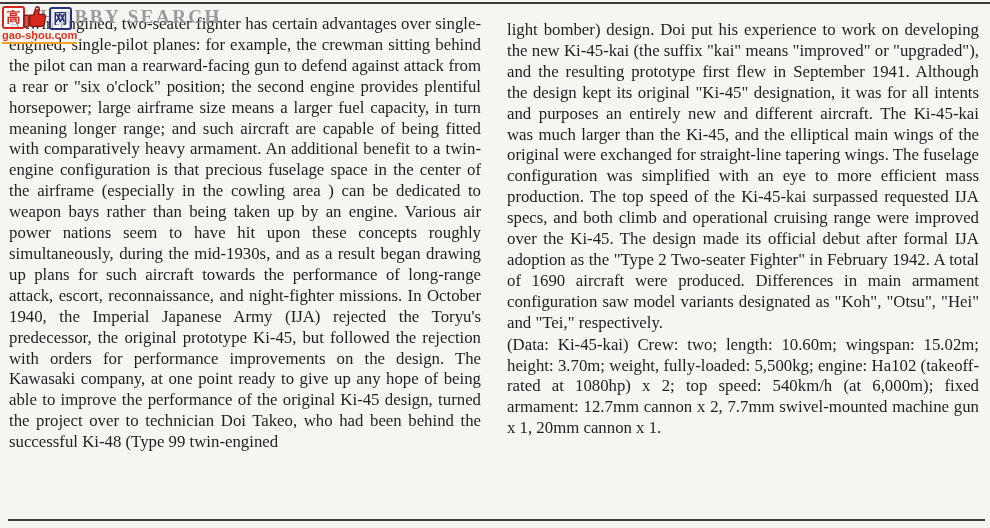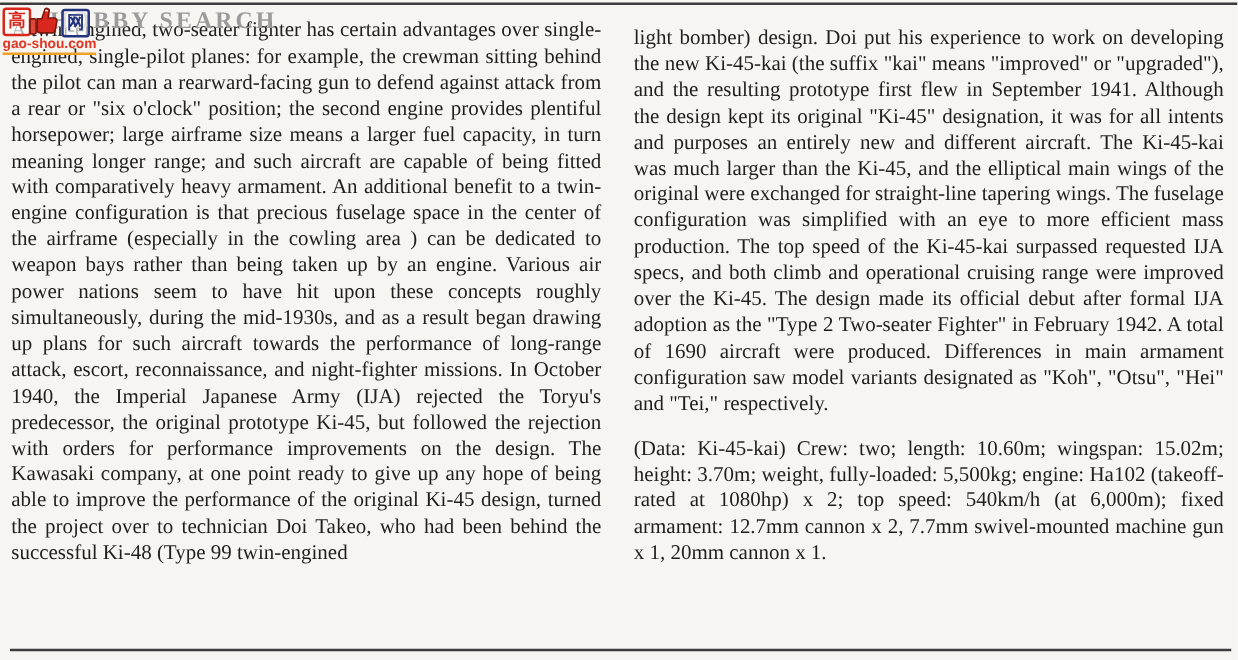--- a/index.html
+++ b/index.html
@@ -19,21 +19,21 @@
     position: absolute;
     width: 472px;
     text-align: justify;
     font-size: 16.8px;
     line-height: 20.9px;
     color: #1f1f1f;
   }
   .col.left  { left: 9px;  top: 14px; }
   .col.right { left: 507px; top: 20px; }
   .col p { margin: 0; }
-  .col p.data-para { margin-top: 15px; }
+  .col p.data-para { margin-top: 1px; }
 
   .watermark {
     position: absolute;
     left: 2px;
     top: 3px;
     width: 240px;
     height: 42px;
     z-index: 5;
   }
   .wm-brand {

